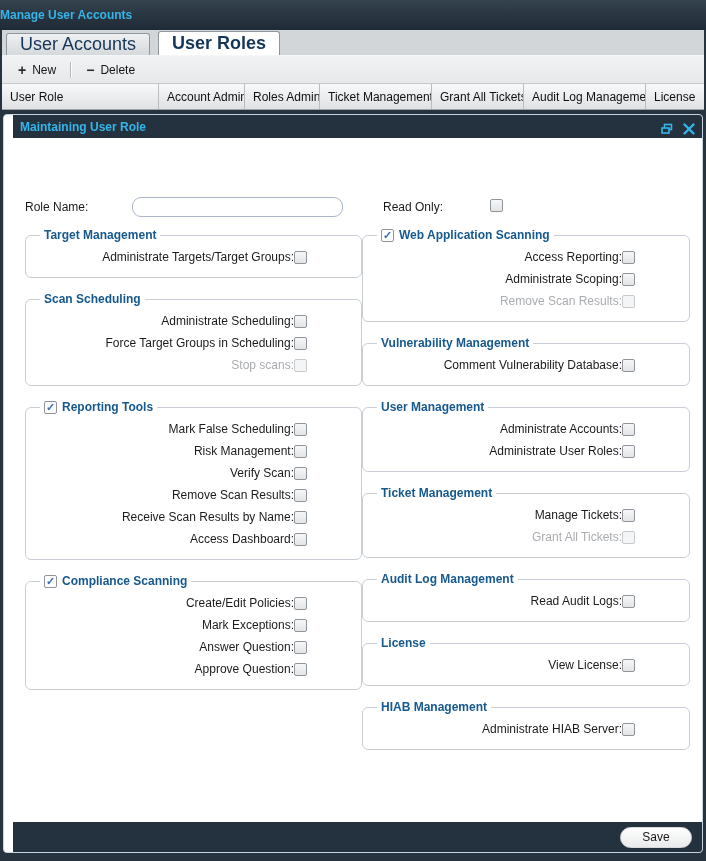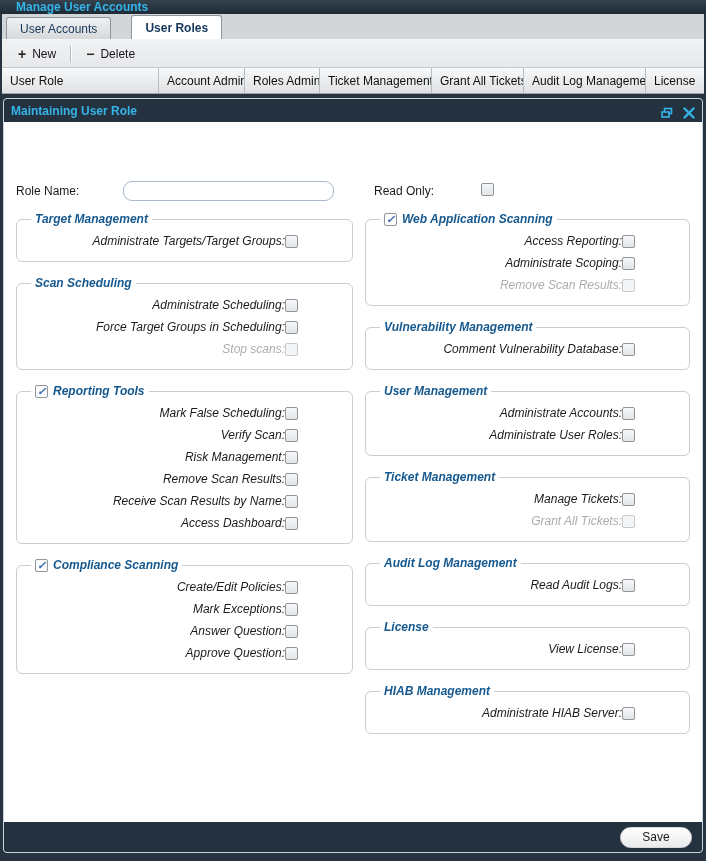--- a/index.html
+++ b/index.html
@@ -1,29 +1,29 @@
 <!DOCTYPE html>
 <html><head>
 <meta charset="utf-8">
 <style>
   html,body{margin:0;padding:0;}
   body{width:706px;height:861px;font-family:"Liberation Sans",sans-serif;background:#27343f;overflow:hidden;}
   .window{width:706px;height:861px;display:flex;flex-direction:column;box-sizing:border-box;}
 
   
-  .titlebar{height:14px;display:flex;align-items:center;padding:0 16px;
+  .titlebar{height:30px;display:flex;align-items:center;padding:0 0;
     background:linear-gradient(#35434f,#1e2a36);flex:0 0 auto;}
   .titlebar .title{color:#35b4e8;font-size:12px;font-weight:bold;}
 
   .chrome{padding:0 2px;flex:0 0 auto;}
   .tabstrip{height:25px;background:#d3d6d9;display:flex;align-items:flex-end;padding-left:4px;
     border-bottom:1px solid #f5f6f7;}
-  .tab{height:21px;display:flex;align-items:center;padding:0 13px;font-size:12px;color:#15365a;
+  .tab{height:21px;display:flex;align-items:center;padding:0 13px;font-size:18px;color:#15365a;
     background:linear-gradient(#eff0f1,#d6d9db);border:1px solid #8f969c;border-bottom:none;
-    border-radius:3px 3px 0 0;margin-right:20px;cursor:default;}
+    border-radius:3px 3px 0 0;margin-right:8px;cursor:default;}
   .tab.active{background:#ffffff;font-weight:bold;height:23px;}
 
   .toolbar{height:27px;background:linear-gradient(#f1f2f3,#e6e8e9);display:flex;align-items:center;
     padding-left:10px;font-size:12px;color:#15151a;border-bottom:1px solid #c6c9cb;}
   .tool-btn{display:flex;align-items:center;gap:6px;padding:3px 6px;border-radius:3px;}
   .tool-glyph{font-size:14px;font-weight:bold;color:#2b2b2b;line-height:1;}
   .tool-sep{width:1px;height:16px;background:#b5b9bc;margin:0 8px;border-right:1px solid #fbfbfb;}
 
   .thead{height:25px;display:flex;background:linear-gradient(#f8f9fa,#dfe1e3);
     border-bottom:1px solid #9ea4a9;font-size:12px;color:#101010;}
@@ -33,34 +33,34 @@
   .thead .th:nth-child(2){width:86px;}
   .thead .th:nth-child(3){width:75px;}
   .thead .th:nth-child(4){width:112px;}
   .thead .th:nth-child(5){width:92px;}
   .thead .th:nth-child(6){width:122px;}
   .thead .th:nth-child(7){flex:1;border-right:none;}
 
   
   .dialog-area{flex:1;padding:4px 3px 8px;display:flex;}
   .dialog{flex:1;display:flex;flex-direction:column;border:1px solid #c7d3de;border-radius:4px;
-    overflow:hidden;background:#fff;}
+    overflow:hidden;background:#fff;padding-left:9px;}
   .dlg-titlebar{height:23px;background:#243240;display:flex;align-items:center;padding:0 7px;flex:0 0 auto;}
   .dlg-title{color:#35b4e8;font-size:12px;font-weight:bold;flex:1;}
   .dlg-icons{display:flex;align-items:center;gap:10px;}
   .dlg-icon{width:12px;height:12px;display:inline-block;cursor:pointer;}
 
   .dlg-body{flex:1;background:#fff;padding:8px 12px 0;overflow:hidden;font-size:12px;color:#1b1b1b;}
   .role-row{display:flex;align-items:center;height:26px;margin-bottom:8px;margin-top:48px;}
   .role-row .lbl{width:107px;}
   .role-input{width:193px;height:18px;border:1px solid #a9b7c7;border-radius:9px;padding:0 8px;
     font-family:"Liberation Sans",sans-serif;font-size:12px;outline:none;}
   .readonly-lbl{margin-left:40px;width:103px;}
 
-  .cols{display:flex;gap:12px;font-style:italic;}
+  .cols{display:flex;}
   .col-left{width:337px;flex:0 0 auto;}
   .col-right{flex:1;}
 
   fieldset{border:1px solid #c9ced6;border-radius:6px;margin:0 0 14px;padding:4px 12px 9px;}
   legend{font-size:12px;font-weight:bold;color:#16598f;padding:0 4px;margin-left:2px;
     display:flex;align-items:center;gap:5px;}
   .item{display:flex;align-items:center;justify-content:flex-end;height:22px;padding-right:42px;}
   .item .lbl{white-space:nowrap;}
   .item.disabled .lbl{color:#a9acb0;}
 
@@ -173,25 +173,25 @@
               <fieldset>
                 <legend>
                   <span class="cb checked">✓</span>
                   <span>Reporting Tools</span>
                 </legend>
                 <div class="item">
                   <span class="lbl">Mark False Scheduling:</span>
                   <span class="cb"></span>
                 </div>
                 <div class="item">
+                  <span class="lbl">Risk Management:</span>
+                  <span class="cb"></span>
+                </div>
+                <div class="item">
                   <span class="lbl">Verify Scan:</span>
-                  <span class="cb"></span>
-                </div>
-                <div class="item">
-                  <span class="lbl">Risk Management:</span>
                   <span class="cb"></span>
                 </div>
                 <div class="item">
                   <span class="lbl">Remove Scan Results:</span>
                   <span class="cb"></span>
                 </div>
                 <div class="item">
                   <span class="lbl">Receive Scan Results by Name:</span>
                   <span class="cb"></span>
                 </div>

